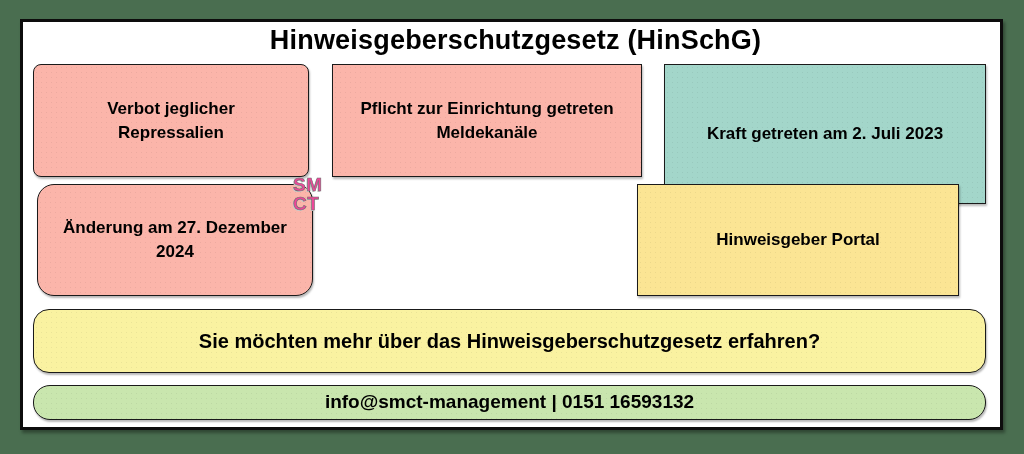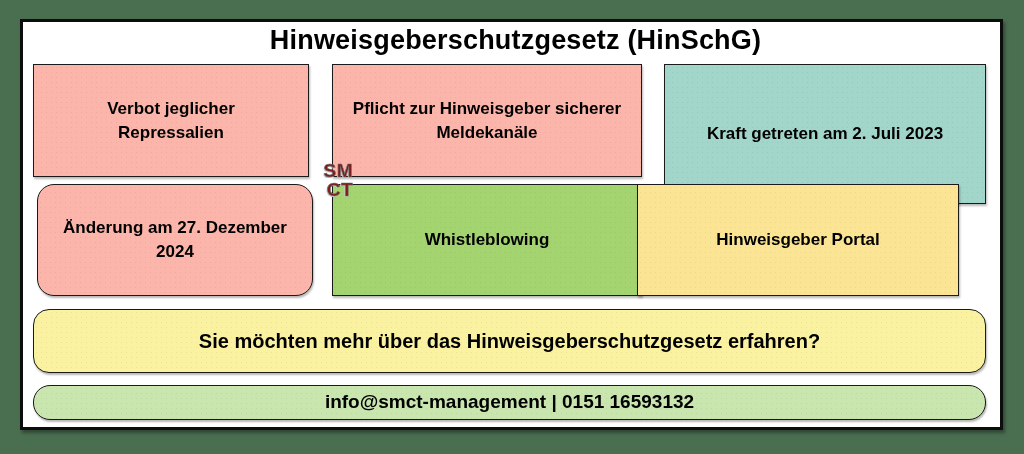--- a/index.html
+++ b/index.html
@@ -46,70 +46,69 @@
     justify-content: center;
     text-align: center;
     font-weight: bold;
     font-size: 17px;
     line-height: 1.4;
     white-space: pre-line;
     
     background-image: radial-gradient(rgba(0,0,0,0.06) 0.7px, transparent 0.9px);
     background-size: 5px 5px;
   }
-  .b0 { left: 10px;  top: 42px;  width: 276px; height: 113px; }
+  .b0 { left: 10px;  top: 42px;  width: 276px; height: 113px; border-radius: 8px; }
   .b1 { left: 309px; top: 42px;  width: 310px; height: 113px; }
   .b2 { left: 641px; top: 42px;  width: 322px; height: 140px; }
   .b3 { left: 14px;  top: 162px; width: 276px; height: 112px; border-radius: 17px; }
   .b4 { left: 309px; top: 162px; width: 310px; height: 112px; }
   .b5 { left: 614px; top: 162px; width: 322px; height: 112px; }
   .banner-cta {
     left: 10px; top: 287px; width: 953px; height: 64px;
     font-size: 20px;
   }
   .banner-contact {
     left: 10px; top: 363px; width: 953px; height: 35px;
     font-size: 19px;
     border-radius: 17px;
   }
   .logo {
     position: absolute;
     left: 270px;
-    top: 139px;
+    top: 153px;
     width: 60px;
-    text-align: right;
+    text-align: left;
     font-weight: 900;
     font-size: 19px;
     line-height: 19px;
     letter-spacing: 0.5px;
-    color: #7f1d1d;
+    color: #ec4899;
     -webkit-text-stroke: 0.6px #6e6e6e;
     text-shadow: -1px 1px 0 #c9c9c9;
     user-select: none;
   }
 </style>
 </head>
 <body style="background-color: rgb(74, 110, 80);">
 
 <div class="panel" style="background-color: rgb(255, 255, 255);">
 
   <div class="title">Hinweisgeberschutzgesetz (HinSchG)</div>
 
   <div class="box b0" style="background-color: rgb(251, 181, 170);">Verbot jeglicher
 Repressalien</div>
 
-  <div class="box b1" style="background-color: rgb(251, 181, 170);">Pflicht zur Hinweisgeber sicherer
+  <div class="box b1" style="background-color: rgb(251, 181, 170);">Pflicht zur Einrichtung getreten
 Meldekanäle</div>
 
   <div class="box b2" style="background-color: rgb(163, 214, 202);">Kraft getreten am 2. Juli 2023</div>
 
   <div class="box b3" style="background-color: rgb(251, 181, 170);">Änderung am 27. Dezember
 2024</div>
 
-  <div class="box b4" style="background-color: rgb(164, 212, 112);">Whistleblowing</div>
 
   <div class="box b5" style="background-color: rgb(251, 229, 148);">Hinweisgeber Portal</div>
 
   <div class="box banner-cta" style="background-color: rgb(250, 242, 161); border-radius: 16px;">Sie möchten mehr über das Hinweisgeberschutzgesetz erfahren?</div>
 
   <div class="box banner-contact" style="background-color: rgb(201, 230, 174);">info@smct-management | 0151 16593132</div>
 
   <div class="logo">
     <div>SM</div>
     <div>CT</div>

